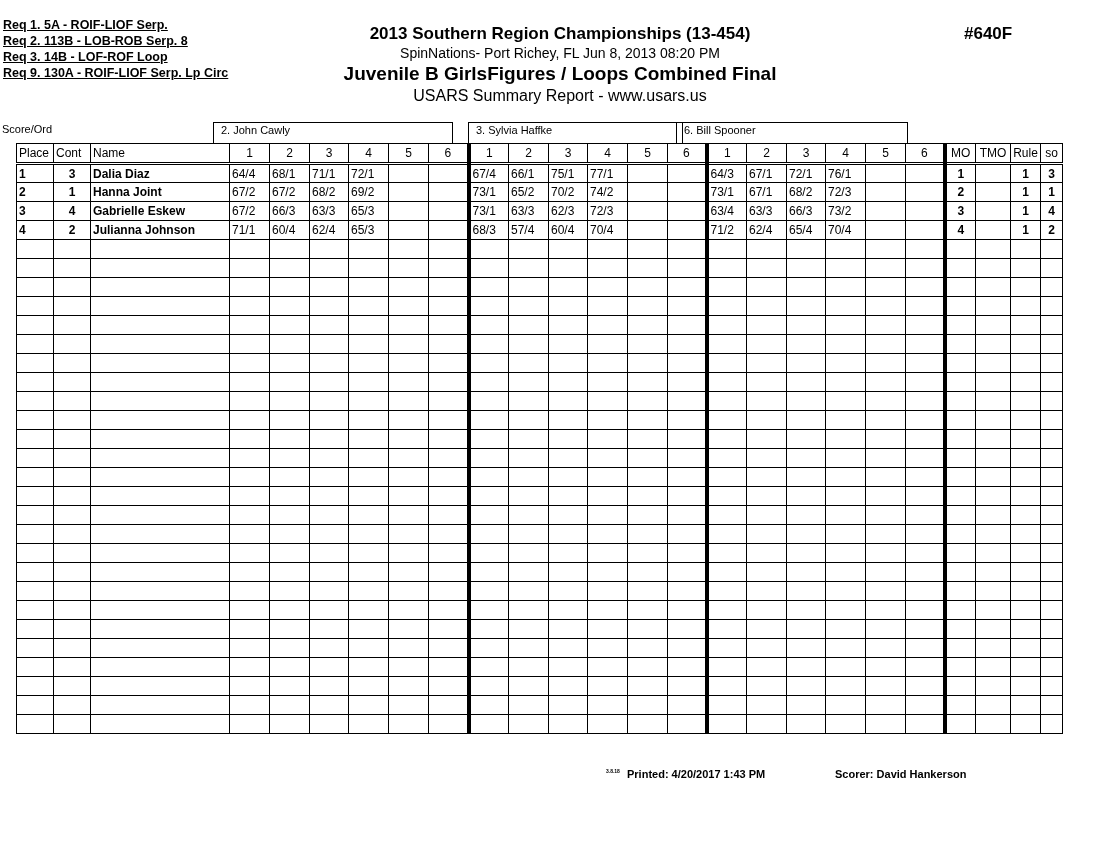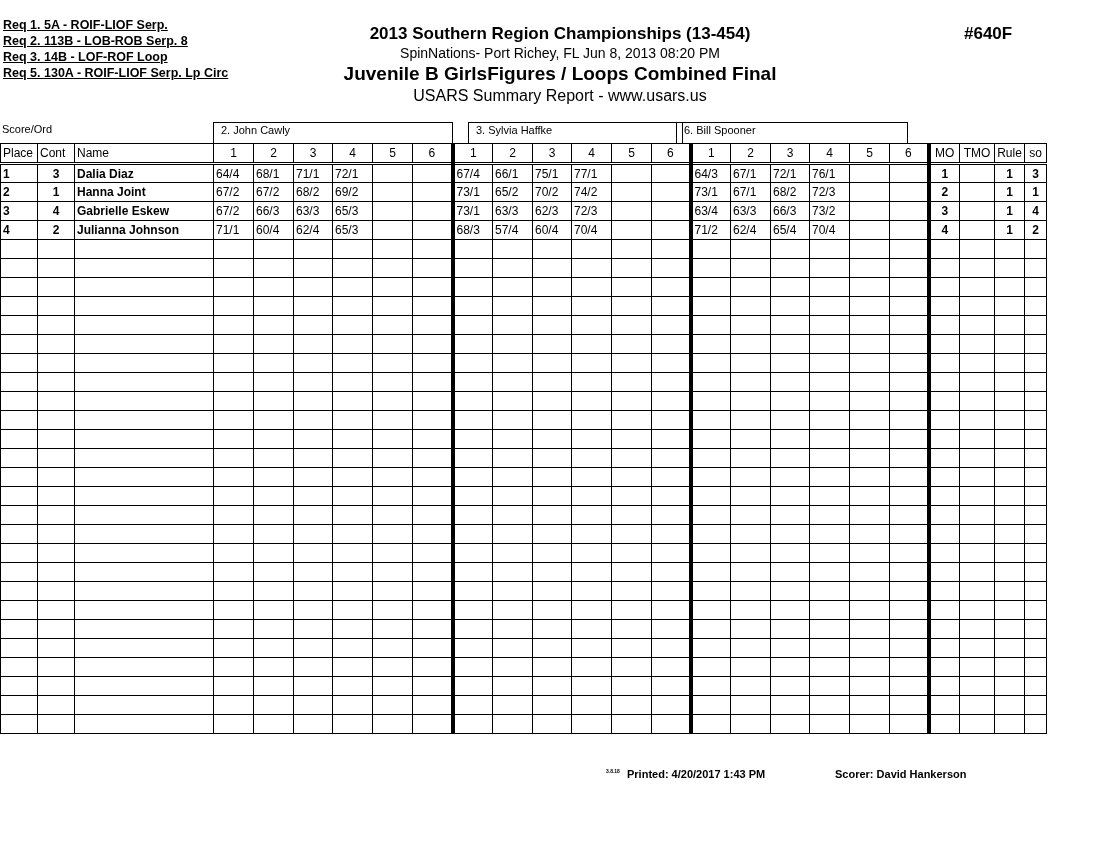--- a/index.html
+++ b/index.html
@@ -7,38 +7,38 @@
   .req { position:absolute; left:3px; top:17px; font-size:12.5px; font-weight:bold; line-height:16px; }
   .req div { white-space:nowrap;text-decoration:underline; }
   .titles { position:absolute; left:300px; width:520px; top:23px; text-align:center; }
   .t1 { font-size:17px; font-weight:bold; line-height:22px; }
   .t2 { font-size:14px; line-height:17px; }
   .t3 { font-size:19px; font-weight:bold; line-height:24px; }
   .t4 { font-size:16px; line-height:20px; }
   .eventno { position:absolute; left:964px; top:24px; font-size:17px; font-weight:bold;text-align:center; }
   .scoreord { position:absolute; left:2px; top:123px; font-size:11px;text-align:center; }
   .judgebox { position:absolute; top:122px; height:21px; border:1px solid #000; border-bottom:none; font-size:11px; box-sizing:border-box; padding:1px 14px 0 7px; }
-  table.grid { position:absolute; left:0; top:143px; border-collapse:collapse; table-layout:fixed; }
+  table.grid { position:absolute; left:16px; top:143px; border-collapse:collapse; table-layout:fixed; }
   table.grid td { border:1px solid #000; height:19px; padding:0 2px; font-size:12px; white-space:nowrap; overflow:hidden; box-sizing:border-box; }
   table.grid tr.hdr td { font-size:12px; height:20px; border-bottom:3px double #000; }
   td.c { text-align:center; }
   td.b { font-weight:bold; font-size:13px; }
   td.thick { border-left:4px solid #000 !important; }
   td.sc { font-size:12px; padding-left:2px; }
   .footer { position:absolute; top:768px; font-size:11px; font-weight:bold; }
   .ver { position:absolute; left:606px; top:768px; font-size:5px; font-weight:bold; }
 </style>
 </head>
 <body>
 
 <div class="req">
   <div>Req  1.  5A - ROIF-LIOF Serp.</div>
   <div>Req  2.  113B - LOB-ROB Serp. 8</div>
   <div>Req  3.  14B - LOF-ROF Loop</div>
-  <div>Req  5.  130A - ROIF-LIOF Serp. Lp Circ</div>
+  <div>Req  9.  130A - ROIF-LIOF Serp. Lp Circ</div>
 </div>
 
 <div class="titles">
   <div class="t1">2013 Southern Region Championships (13-454)</div>
   <div class="t2">SpinNations- Port Richey, FL  Jun 8, 2013  08:20 PM</div>
   <div class="t3">Juvenile B GirlsFigures / Loops Combined Final</div>
   <div class="t4">USARS Summary Report - www.usars.us</div>
 </div>
 <div class="eventno">#640F</div>
 

